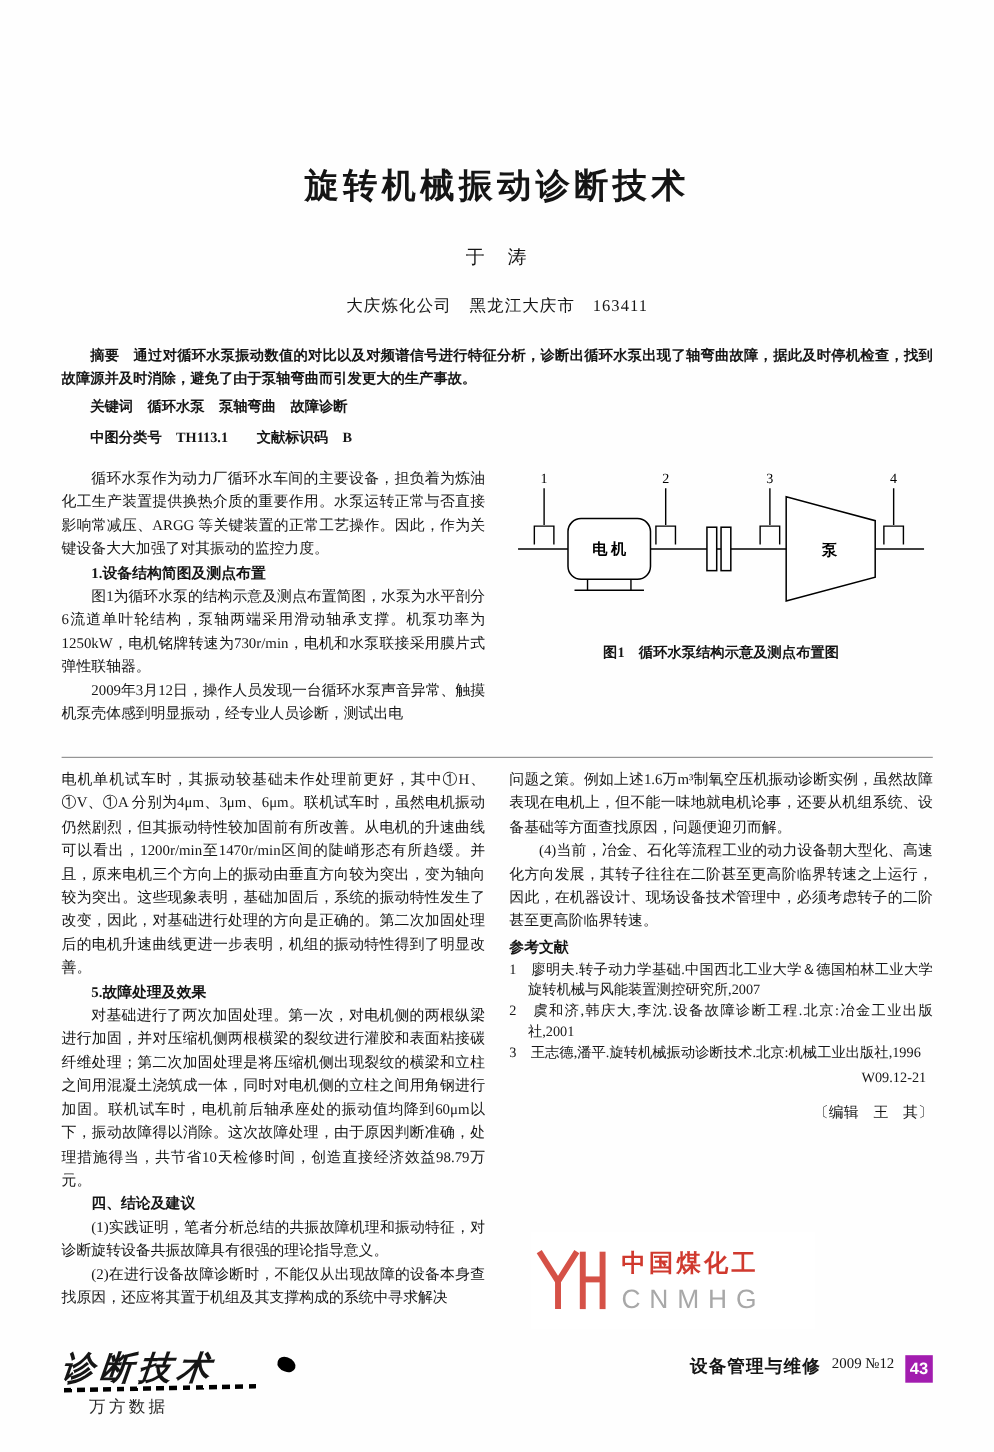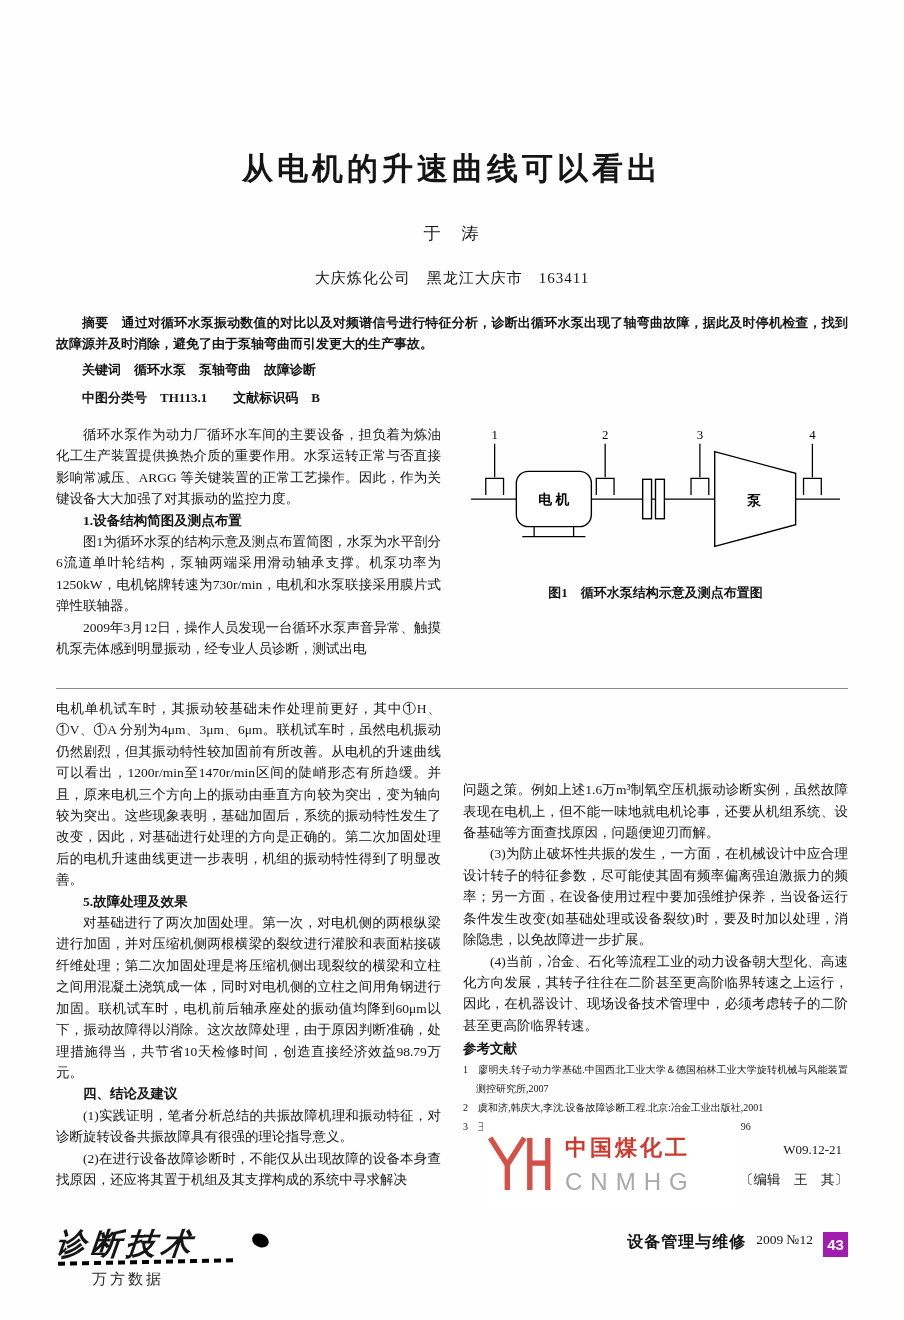--- a/index.html
+++ b/index.html
@@ -15,37 +15,37 @@
   .affil { margin-top:24px; text-align:center; font-size:15px; letter-spacing:1px; }
   .meta { margin:0; font-size:13px; font-weight:700; line-height:21px; text-align:justify; }
   .meta.first { margin-top:24px; text-indent:2em; }
   .meta.kw { margin-top:5px; text-indent:2em; }
   .meta.clc { margin-top:7px; text-indent:2em; }
   .meta .lbl { margin-right:1em; }
   .meta .val { margin-right:2em; }
   
   .cols { position:absolute; left:56px; width:792px; display:flex; gap:22px; }
   .cols.top { top:424px; }
-  .cols.bottom { top:698px;align-items:flex-end; }
+  .cols.bottom { top:698px; }
   .col { width:385px; font-size:13.5px; line-height:21.4px; text-align:justify; }
   .col p { margin:0; }
   .indent { text-indent:2em; }
   .h { font-weight:700; }
   
   figure { margin:2px 0 8px 0; }
   figure svg { display:block; width:100%; height:150px; }
   figcaption { text-align:center; font-weight:700; font-size:13px; margin:6px 0 12px 0; }
   .diag line, .diag path { stroke:#000; stroke-width:1.3; fill:none; }
   .diag rect, .diag polygon { stroke:#000; stroke-width:1.4; fill:#ffffff; }
   .diag text { font-size:13px; text-anchor:middle; fill:#000; font-family:"Liberation Serif",serif; }
   .diag text.part { font-size:14px; font-weight:700; }
   
   .article-divider { position:absolute; top:688px; left:56px; width:792px; border:none; border-top:1px solid #8a8a8a; margin:0; }
   
-  .ref { font-size:10px; line-height:19px; padding-left:1.3em; text-indent:-1.3em; }
+  .ref { font-size:13px; line-height:19px; padding-left:1.3em; text-indent:-1.3em; }
   .refs-h { font-weight:700; margin-top:2px !important; }
   .code-line { text-align:right; font-size:13px; margin-top:3px !important; padding-right:6px; }
   .editor-line { text-align:right; font-size:13.5px; margin-top:9px !important; }
   
   .watermark { position:absolute; left:483px; top:1120px; width:258px; height:88px; background:#fff;
     display:flex; align-items:center; gap:10px; z-index:6; }
   .wm-logo { width:72px; height:66px; flex:0 0 auto; }
   .wm-cn { font-family:"Liberation Sans","DejaVu Sans",sans-serif; font-size:22px; font-weight:700; color:#d0392e; letter-spacing:3px; }
   .wm-en { font-family:"Liberation Sans","DejaVu Sans",sans-serif; font-size:24px; color:#a8a8a8; letter-spacing:8px; margin-top:5px; }
   
@@ -55,30 +55,30 @@
   .script-logo { font-size:30px; font-weight:700; font-style:italic; letter-spacing:5px; transform:skewX(-6deg); display:inline-block; }
   .flourish { position:absolute; left:2px; top:36px; width:176px; height:4px;
     background:repeating-linear-gradient(90deg,#000 0 7px,transparent 7px 12px); transform:rotate(-1.2deg); }
   .blob { position:absolute; left:196px; top:10px; width:17px; height:13px; background:#000;
     border-radius:45% 60% 50% 55%; transform:rotate(18deg); }
   .f-right { display:flex; align-items:flex-start; gap:10px; }
   .jname { font-family:"Liberation Sans","DejaVu Sans",sans-serif; font-weight:700; font-size:16px; letter-spacing:1px; }
   .issue { font-size:13.5px; }
   .pagebox { width:25px; height:25px; background:#a21caf; color:#fff; font-weight:700; font-size:15px;
     display:flex; align-items:center; justify-content:center; font-family:"Liberation Sans",sans-serif; }
-  .wf-mark { position:absolute; left:92px; top:1270px; font-size:15px; letter-spacing:3px; color:#2a2a2a;
+  .wf-mark { position:absolute; left:81px; top:1270px; font-size:15px; letter-spacing:3px; color:#2a2a2a;
     font-family:"Liberation Sans","DejaVu Sans",sans-serif; }
 </style>
 </head>
 <body>
 
 <div class="page">
 
   <div class="head">
-    <h1 class="title">从电机的升速曲线可以看出</h1>
+    <h1 class="title">旋转机械振动诊断技术</h1>
     <div class="author">于　涛</div>
     <div class="affil">大庆炼化公司　黑龙江大庆市　163411</div>
     <p class="meta first"><span class="lbl">摘要</span><span>通过对循环水泵振动数值的对比以及对频谱信号进行特征分析，诊断出循环水泵出现了轴弯曲故障，据此及时停机检查，找到故障源并及时消除，避免了由于泵轴弯曲而引发更大的生产事故。</span></p>
     <p class="meta kw"><span class="lbl">关键词</span><span>循环水泵　泵轴弯曲　故障诊断</span></p>
     <p class="meta clc"><span class="lbl">中图分类号</span><span class="val">TH113.1</span><span class="lbl">文献标识码</span><span>B</span></p>
   </div>
 
   <div class="cols top">
     <div class="col">
       <p class="indent">循环水泵作为动力厂循环水车间的主要设备，担负着为炼油化工生产装置提供换热介质的重要作用。水泵运转正常与否直接影响常减压、ARGG 等关键装置的正常工艺操作。因此，作为关键设备大大加强了对其振动的监控力度。</p>
@@ -131,21 +131,20 @@
     <div class="col">
       <p>电机单机试车时，其振动较基础未作处理前更好，其中①H、①V、①A 分别为4μm、3μm、6μm。联机试车时，虽然电机振动仍然剧烈，但其振动特性较加固前有所改善。从电机的升速曲线可以看出，1200r/min至1470r/min区间的陡峭形态有所趋缓。并且，原来电机三个方向上的振动由垂直方向较为突出，变为轴向较为突出。这些现象表明，基础加固后，系统的振动特性发生了改变，因此，对基础进行处理的方向是正确的。第二次加固处理后的电机升速曲线更进一步表明，机组的振动特性得到了明显改善。</p>
       <p class="h indent">5.故障处理及效果</p>
       <p class="indent">对基础进行了两次加固处理。第一次，对电机侧的两根纵梁进行加固，并对压缩机侧两根横梁的裂纹进行灌胶和表面粘接碳纤维处理；第二次加固处理是将压缩机侧出现裂纹的横梁和立柱之间用混凝土浇筑成一体，同时对电机侧的立柱之间用角钢进行加固。联机试车时，电机前后轴承座处的振动值均降到60μm以下，振动故障得以消除。这次故障处理，由于原因判断准确，处理措施得当，共节省10天检修时间，创造直接经济效益98.79万元。</p>
       <p class="h indent">四、结论及建议</p>
       <p class="indent">(1)实践证明，笔者分析总结的共振故障机理和振动特征，对诊断旋转设备共振故障具有很强的理论指导意义。</p>
       <p class="indent">(2)在进行设备故障诊断时，不能仅从出现故障的设备本身查找原因，还应将其置于机组及其支撑构成的系统中寻求解决</p>
     </div>
     <div class="col">
       <p>问题之策。例如上述1.6万m³制氧空压机振动诊断实例，虽然故障表现在电机上，但不能一味地就电机论事，还要从机组系统、设备基础等方面查找原因，问题便迎刃而解。</p>
-      <p class="indent">(3)为防止破坏性共振的发生，一方面，在机械设计中应合理设计转子的特征参数，尽可能使其固有频率偏离强迫激振力的频率；另一方面，在设备使用过程中要加强维护保养，当设备运行条件发生改变(如基础处理或设备裂纹)时，要及时加以处理，消除隐患，以免故障进一步扩展。</p>
       <p class="indent">(4)当前，冶金、石化等流程工业的动力设备朝大型化、高速化方向发展，其转子往往在二阶甚至更高阶临界转速之上运行，因此，在机器设计、现场设备技术管理中，必须考虑转子的二阶甚至更高阶临界转速。</p>
       <p class="h refs-h">参考文献</p>
       <p class="ref">1　廖明夫.转子动力学基础.中国西北工业大学＆德国柏林工业大学旋转机械与风能装置测控研究所,2007</p>
       <p class="ref">2　虞和济,韩庆大,李沈.设备故障诊断工程.北京:冶金工业出版社,2001</p>
       <p class="ref">3　王志德,潘平.旋转机械振动诊断技术.北京:机械工业出版社,1996</p>
       <p class="code-line">W09.12-21</p>
       <p class="editor-line">〔编辑　王　其〕</p>
     </div>
   </div>
 

